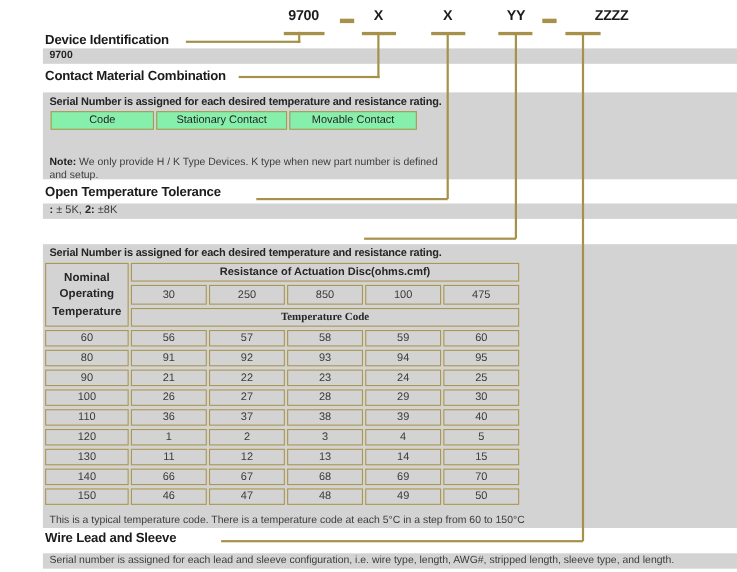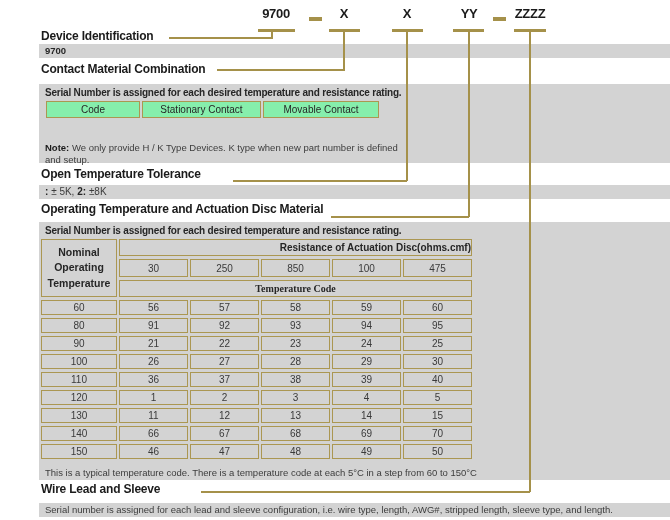--- a/index.html
+++ b/index.html
@@ -36,21 +36,21 @@
 <body>
 
 <div id="page">
 
   <div class="abs pnum" style="left:220px;top:6px;width:46px;">9700</div>
   <div class="abs dash" style="left:276px;top:17px;"></div>
   <div class="abs pnum" style="left:295px;top:6px;width:32px;">X</div>
   <div class="abs pnum" style="left:358px;top:6px;width:32px;">X</div>
   <div class="abs pnum" style="left:420px;top:6px;width:32px;">YY</div>
   <div class="abs dash" style="left:460px;top:17px;"></div>
-  <div class="abs pnum" style="left:478px;top:6px;width:38px;">ZZZZ</div>
+  <div class="abs pnum" style="left:504px;top:6px;width:38px;">ZZZZ</div>
 
   <div class="abs ubar" style="left:225px;top:29px;width:37px;"></div>
   <div class="abs ubar" style="left:296px;top:29px;width:31px;"></div>
   <div class="abs ubar" style="left:359px;top:29px;width:31px;"></div>
   <div class="abs ubar" style="left:420px;top:29px;width:31px;"></div>
   <div class="abs ubar" style="left:481px;top:29px;width:32px;"></div>
 
   <div class="abs graybar" style="left:6px;top:44px;width:658px;height:13.5px;">
     <div class="bartext">9700</div>
   </div>
@@ -68,21 +68,20 @@
   <div class="abs hline" style="left:136px;top:36.5px;width:104px;"></div>
   <div class="abs vline" style="left:238px;top:29px;height:9.5px;"></div>
   <div class="abs hline" style="left:184px;top:68.5px;width:128px;"></div>
   <div class="abs hline" style="left:200px;top:179.5px;width:174px;"></div>
   <div class="abs hline" style="left:298px;top:215.5px;width:138px;"></div>
   <div class="abs hline" style="left:168px;top:490.5px;width:329px;"></div>
 
   <div class="abs heading" style="left:8px;top:29px;">Device Identification</div>
   <div class="abs heading" style="left:8px;top:167px;">Open Temperature Tolerance</div>
   <div class="abs heading" style="left:8px;top:61.5px;">Contact Material Combination</div>
-  <div class="abs heading" style="left:8px;top:202px;">Operating Temperature and Actuation Disc Material</div>
   <div class="abs heading" style="left:8px;top:482px;">Wire Lead and Sleeve</div>
 
   <div class="abs serialtext" style="left:12px;top:86.5px;">Serial Number is assigned for each desired temperature and resistance rating.</div>
 
   <table class="abs ctable" style="left:11px;top:99px;">
     <colgroup>
         <col style="width:94px">
         <col style="width:119px">
         <col style="width:116px">
       </colgroup>
@@ -113,21 +112,21 @@
       <col style="width:76px">
         <col style="width:69px">
         <col style="width:69px">
       <col style="width:69px">
         <col style="width:69px">
         <col style="width:69px">
     </colgroup>
     <tbody>
         <tr>
       <td class="corner" rowspan="3">Nominal Operating Temperature</td>
-      <td class="bhdr" colspan="5" style="height:15px;text-align:right;">Resistance of Actuation Disc(ohms.cmf)</td>
+      <td class="bhdr" colspan="5" style="height:15px;">Resistance of Actuation Disc(ohms.cmf)</td>
     </tr>
     <tr style="height:18px;">
           <td>30</td>
           <td>250</td>
           <td>850</td>
           <td>100</td>
           <td>475</td>
         </tr>
     <tr>
       <td class="bhdr" colspan="5" style="height:15px;font-family:Liberation Serif, serif;">Temperature Code</td>

